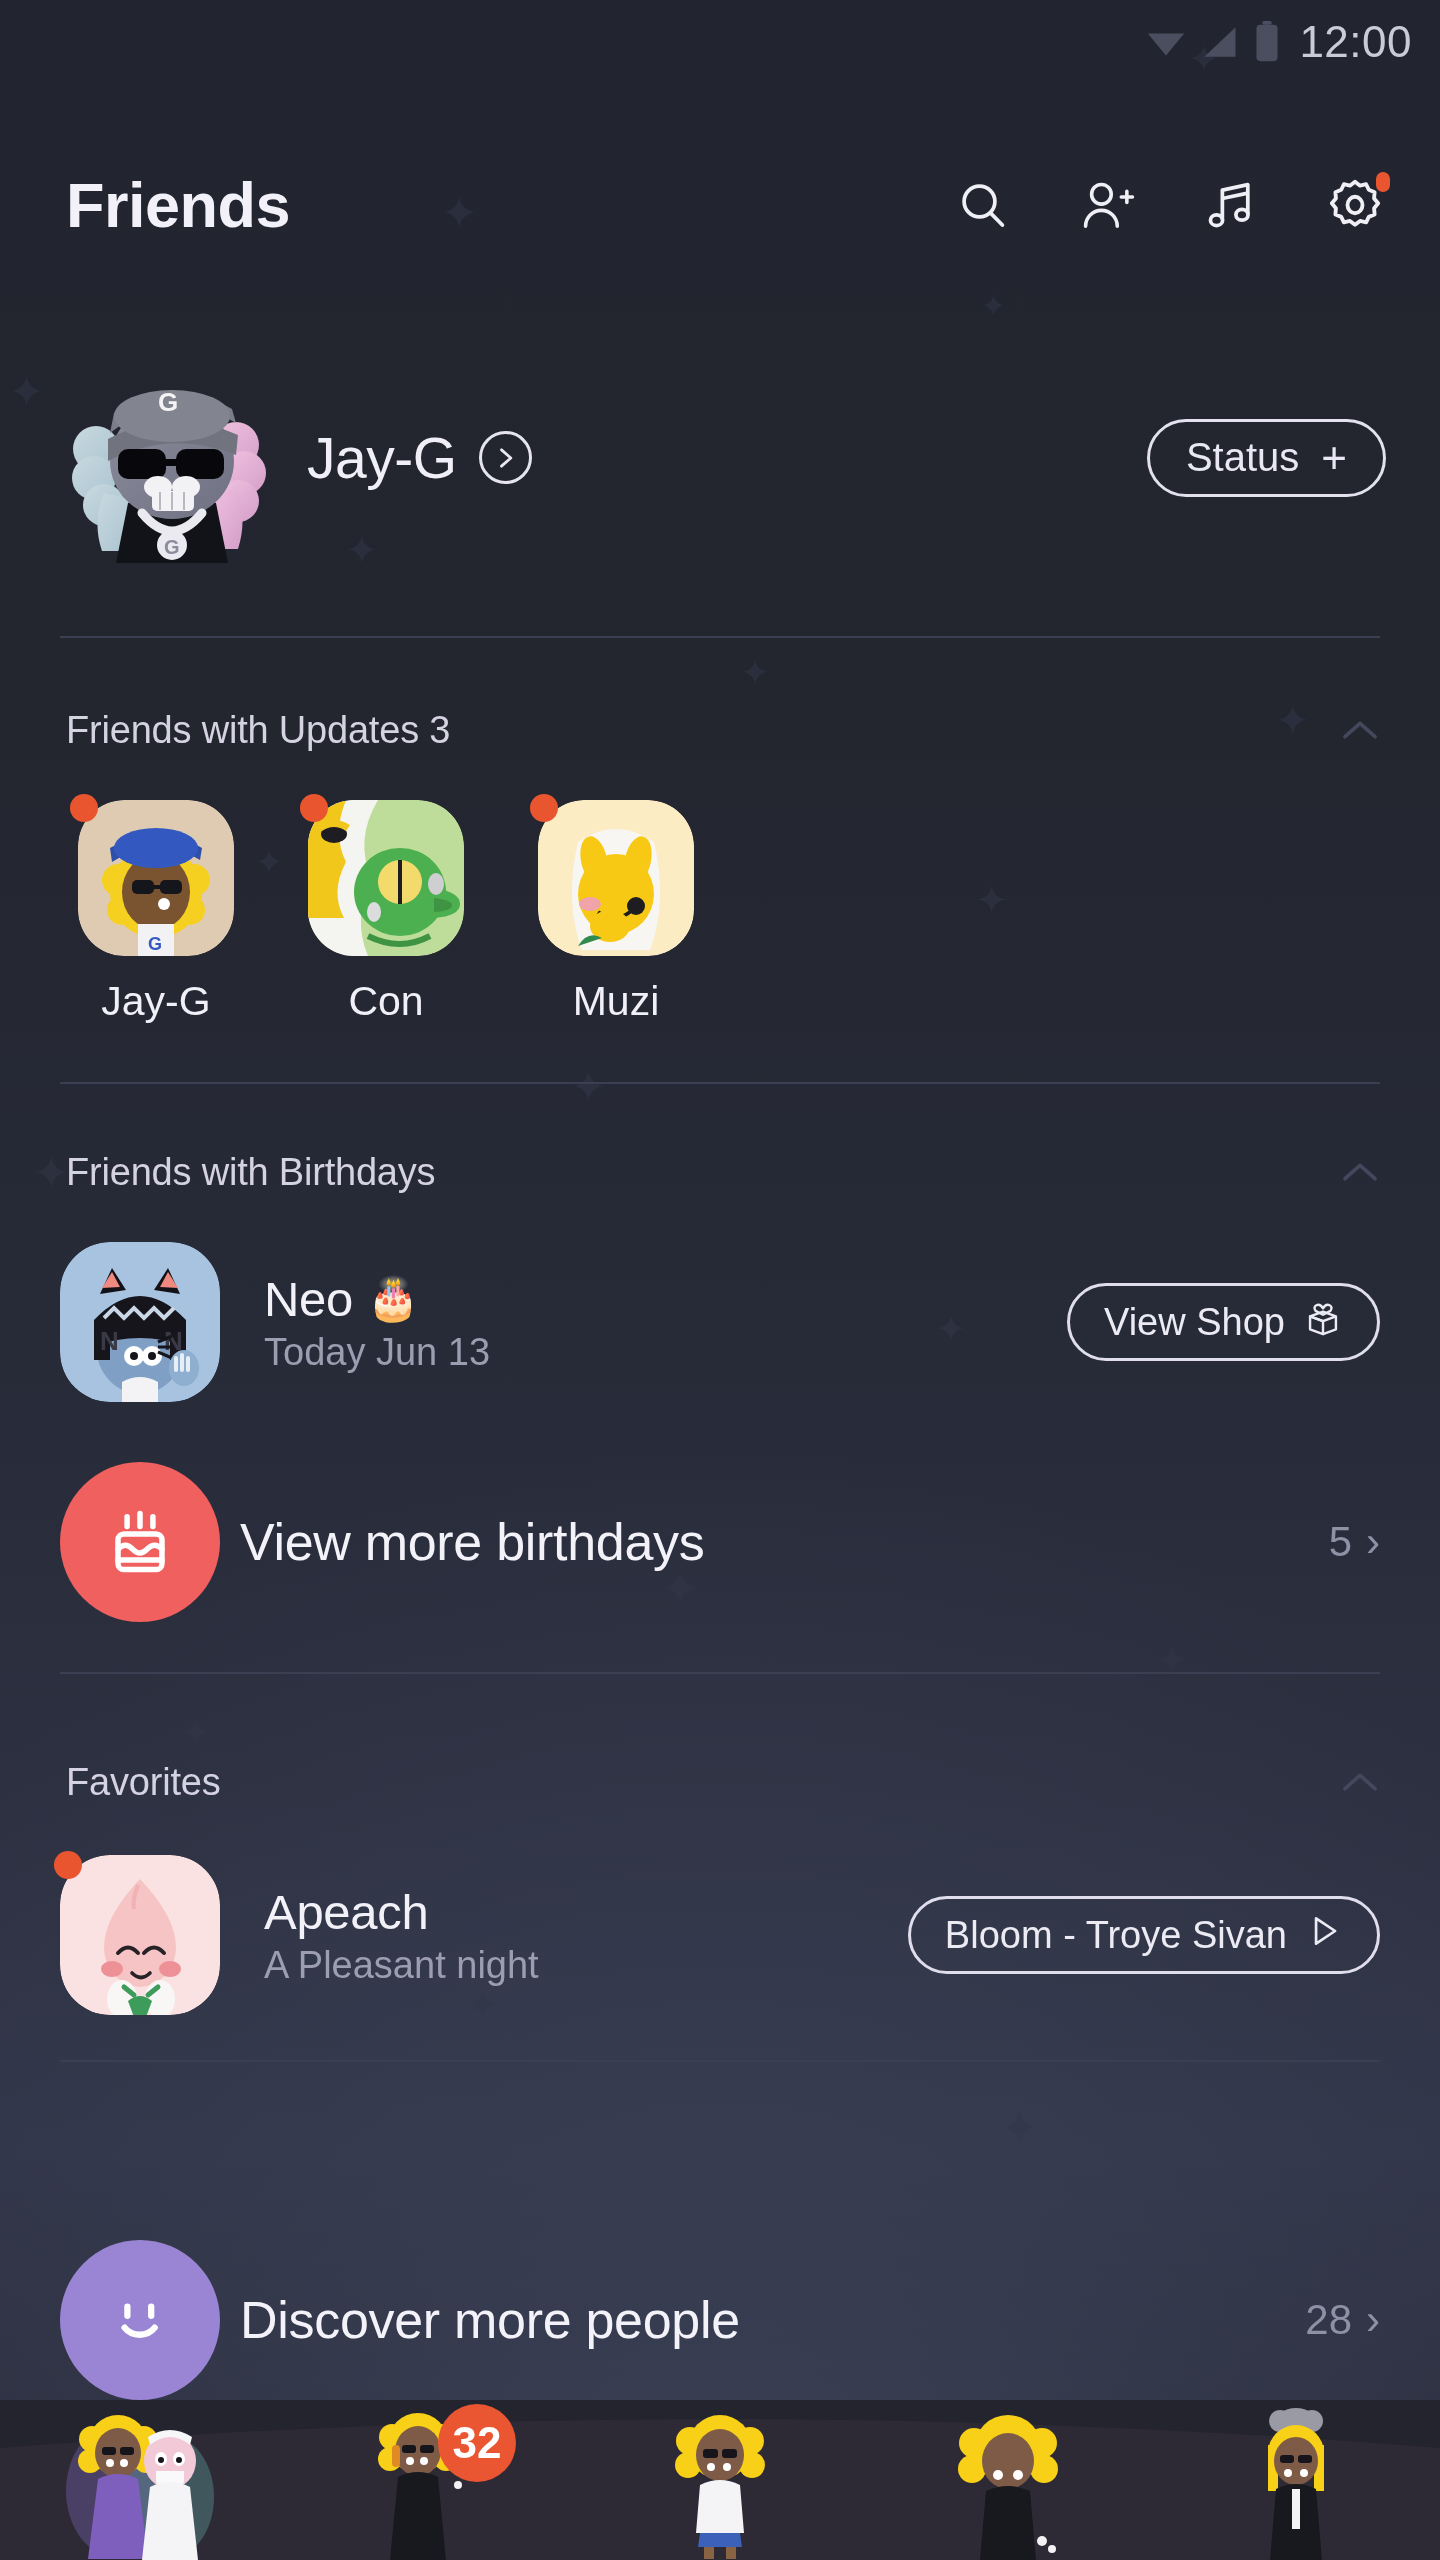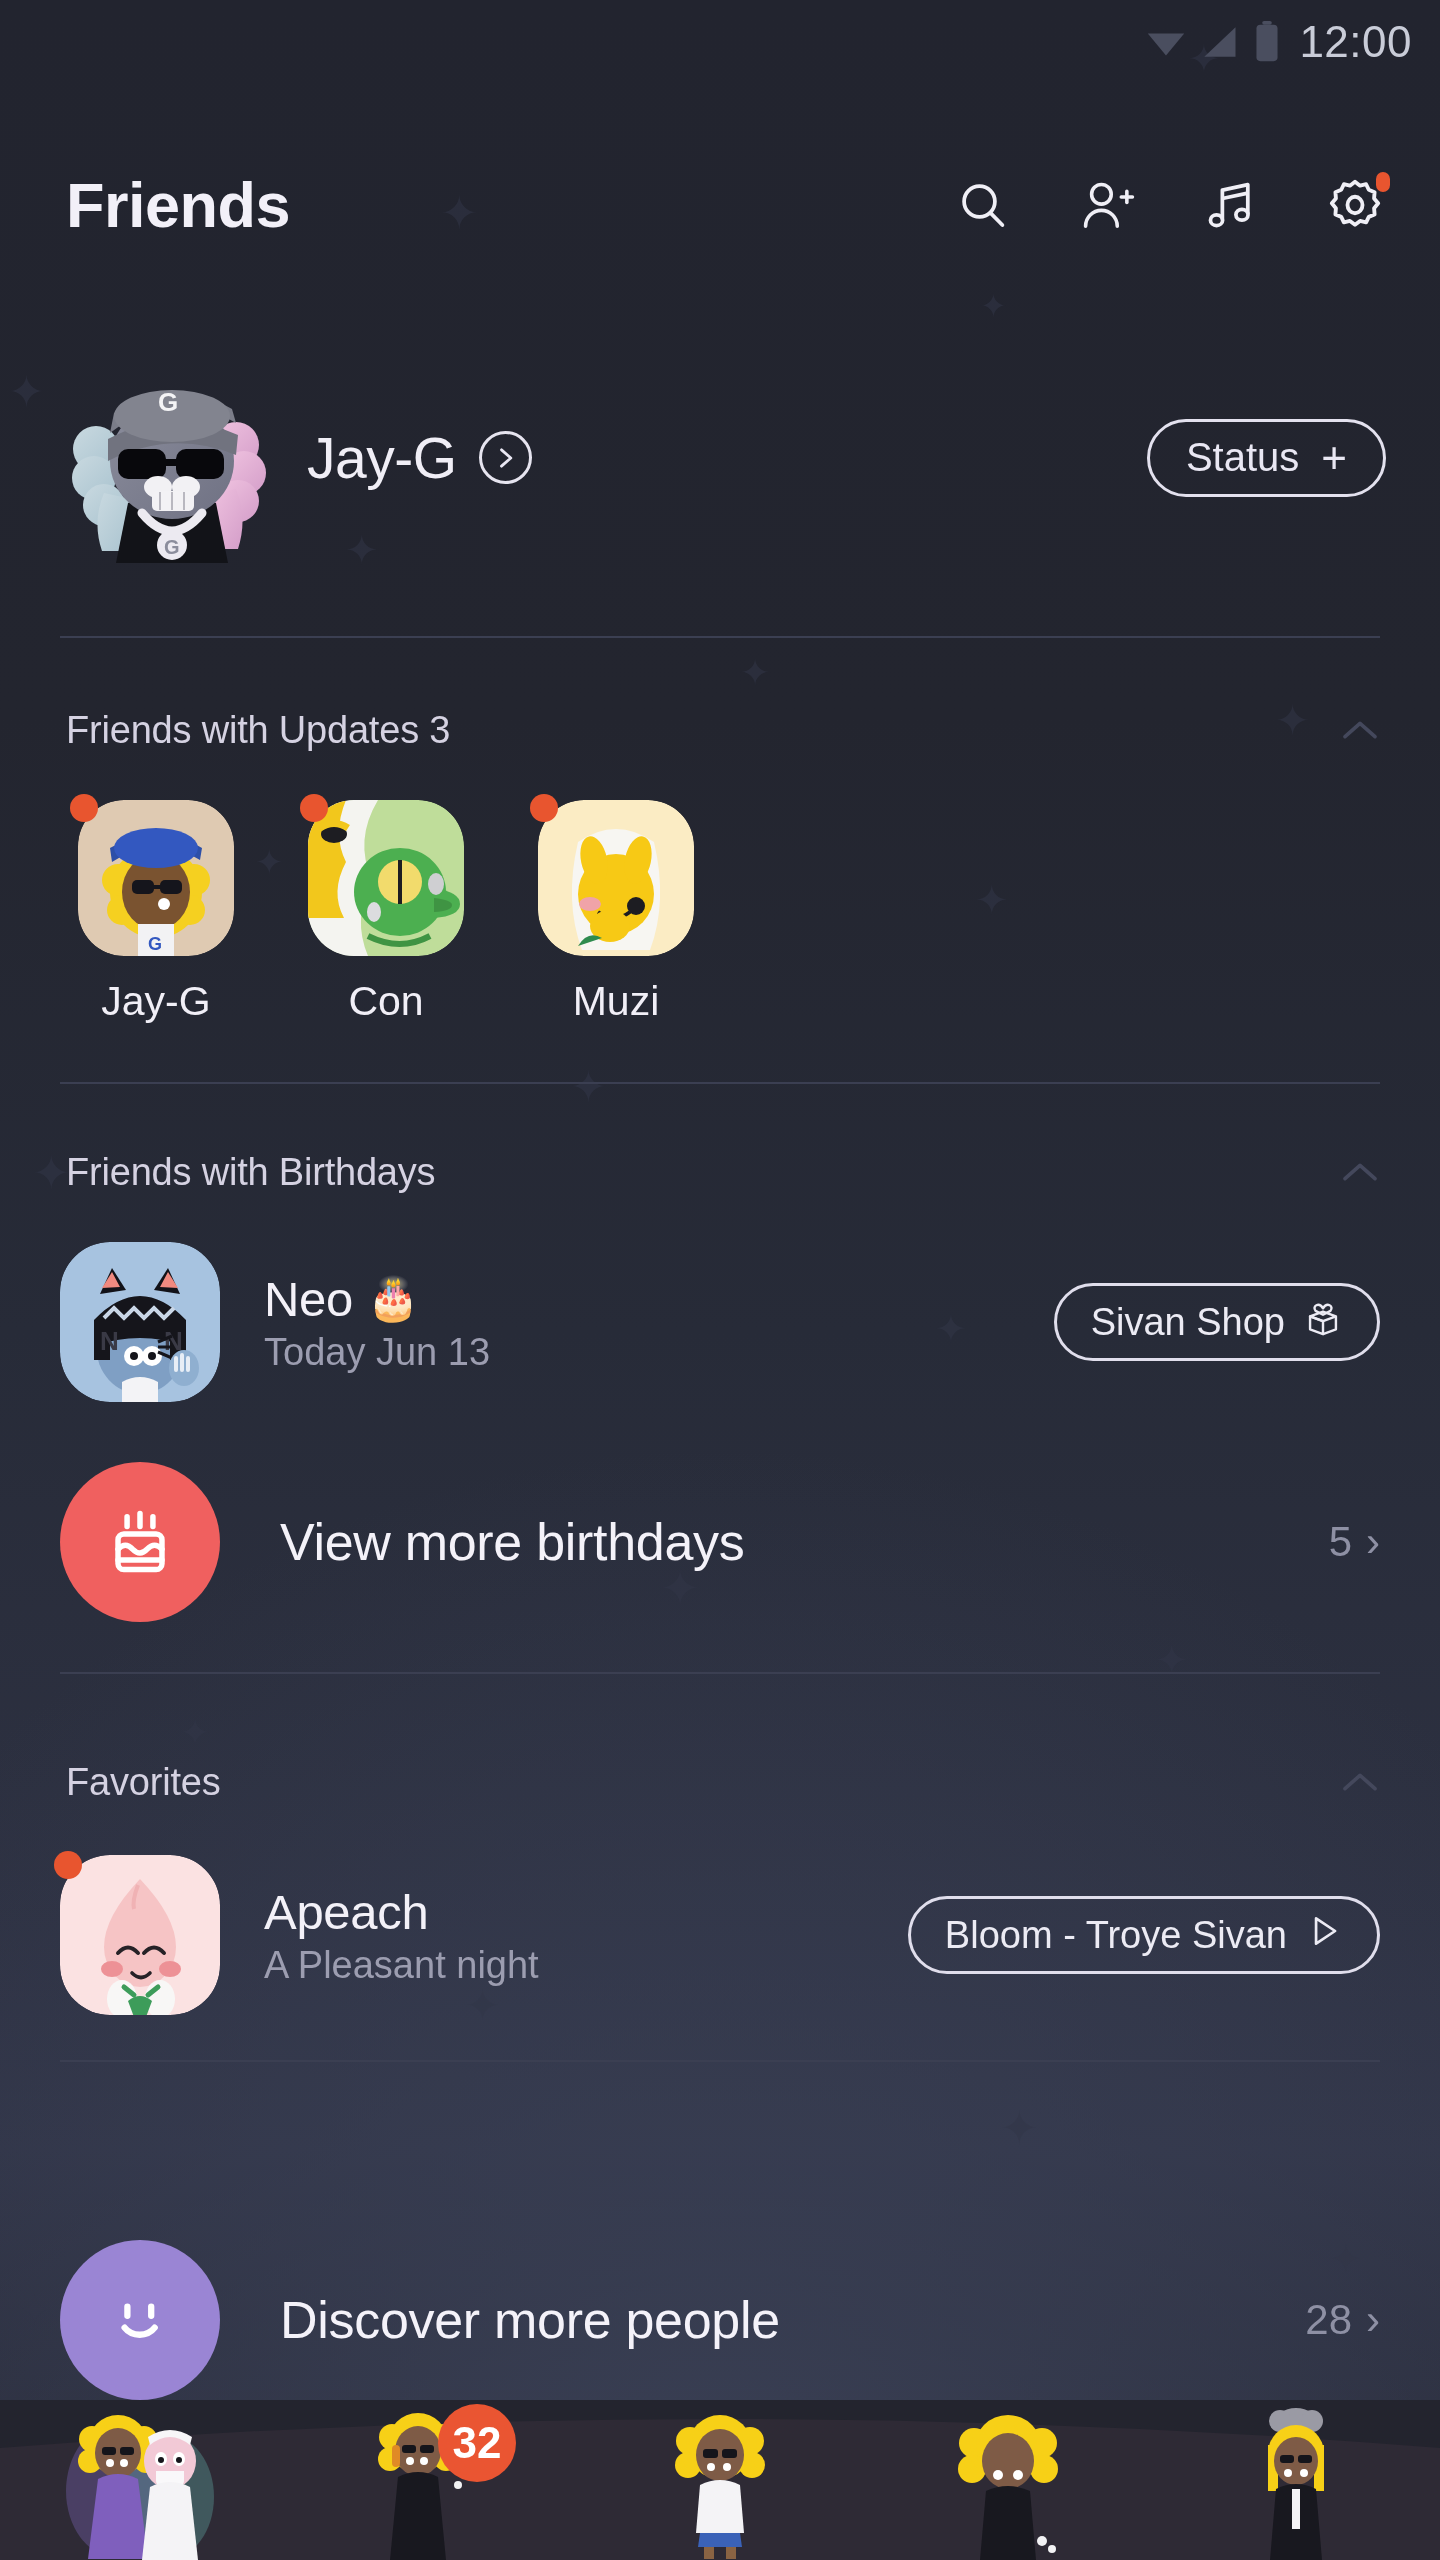--- a/index.html
+++ b/index.html
@@ -93,21 +93,21 @@
     border-radius:40px; display:flex; align-items:center; gap:18px;
     font-size:38px; color:#ecebf4; background:transparent; cursor:pointer; white-space:nowrap;
   }
   .count-chev { margin-left:auto; display:flex; align-items:center; gap:14px; color:#8e90a4; font-size:42px; }
 
   
   .circ-icon {
     width:160px; height:160px; border-radius:50%;
     display:flex; align-items:center; justify-content:center; flex:0 0 auto;
   }
-  .big-label { font-size:52px; color:#f4f2f9; margin-left:60px; letter-spacing:-.3px; }
+  .big-label { font-size:52px; color:#f4f2f9; margin-left:20px; letter-spacing:-.3px; }
 
   
   #bottom-nav {
     position:absolute; bottom:0; left:0; width:1440px; height:160px;
     overflow:hidden;
   }
   #bottom-nav .navbg { position:absolute; inset:0; }
   .nav-item {
     position:absolute; bottom:0; width:288px; height:160px;
     display:flex; align-items:flex-end; justify-content:center; cursor:pointer;
@@ -395,21 +395,21 @@
       </svg>
     </div>
     <div class="row-text">
       <div class="row-title">
         <span>Neo</span>
         <span style="font-size:42px;">🎂</span>
       </div>
       <div class="row-sub">Today Jun 13</div>
     </div>
     <div class="pill">
-      <span>Sivan Shop</span>
+      <span>View Shop</span>
       <span>
         <svg width="40" height="42" viewBox="0 0 24 26" fill="none" stroke="#ecebf4" stroke-width="1.5" stroke-linejoin="round">
           <path d="M12 7 c-2.4-4 -7-1.6 -4.6 1.6 L12 11 l4.6-2.4 C19 5.4 14.4 3 12 7 Z"></path>
           <path d="M4 12 l8-3 8 3 -8 3 Z"></path>
           <path d="M4 12 v8 l8 3 v-8 Z"></path>
           <path d="M20 12 v8 l-8 3"></path>
         </svg>
       </span>
     </div>
   </div>

